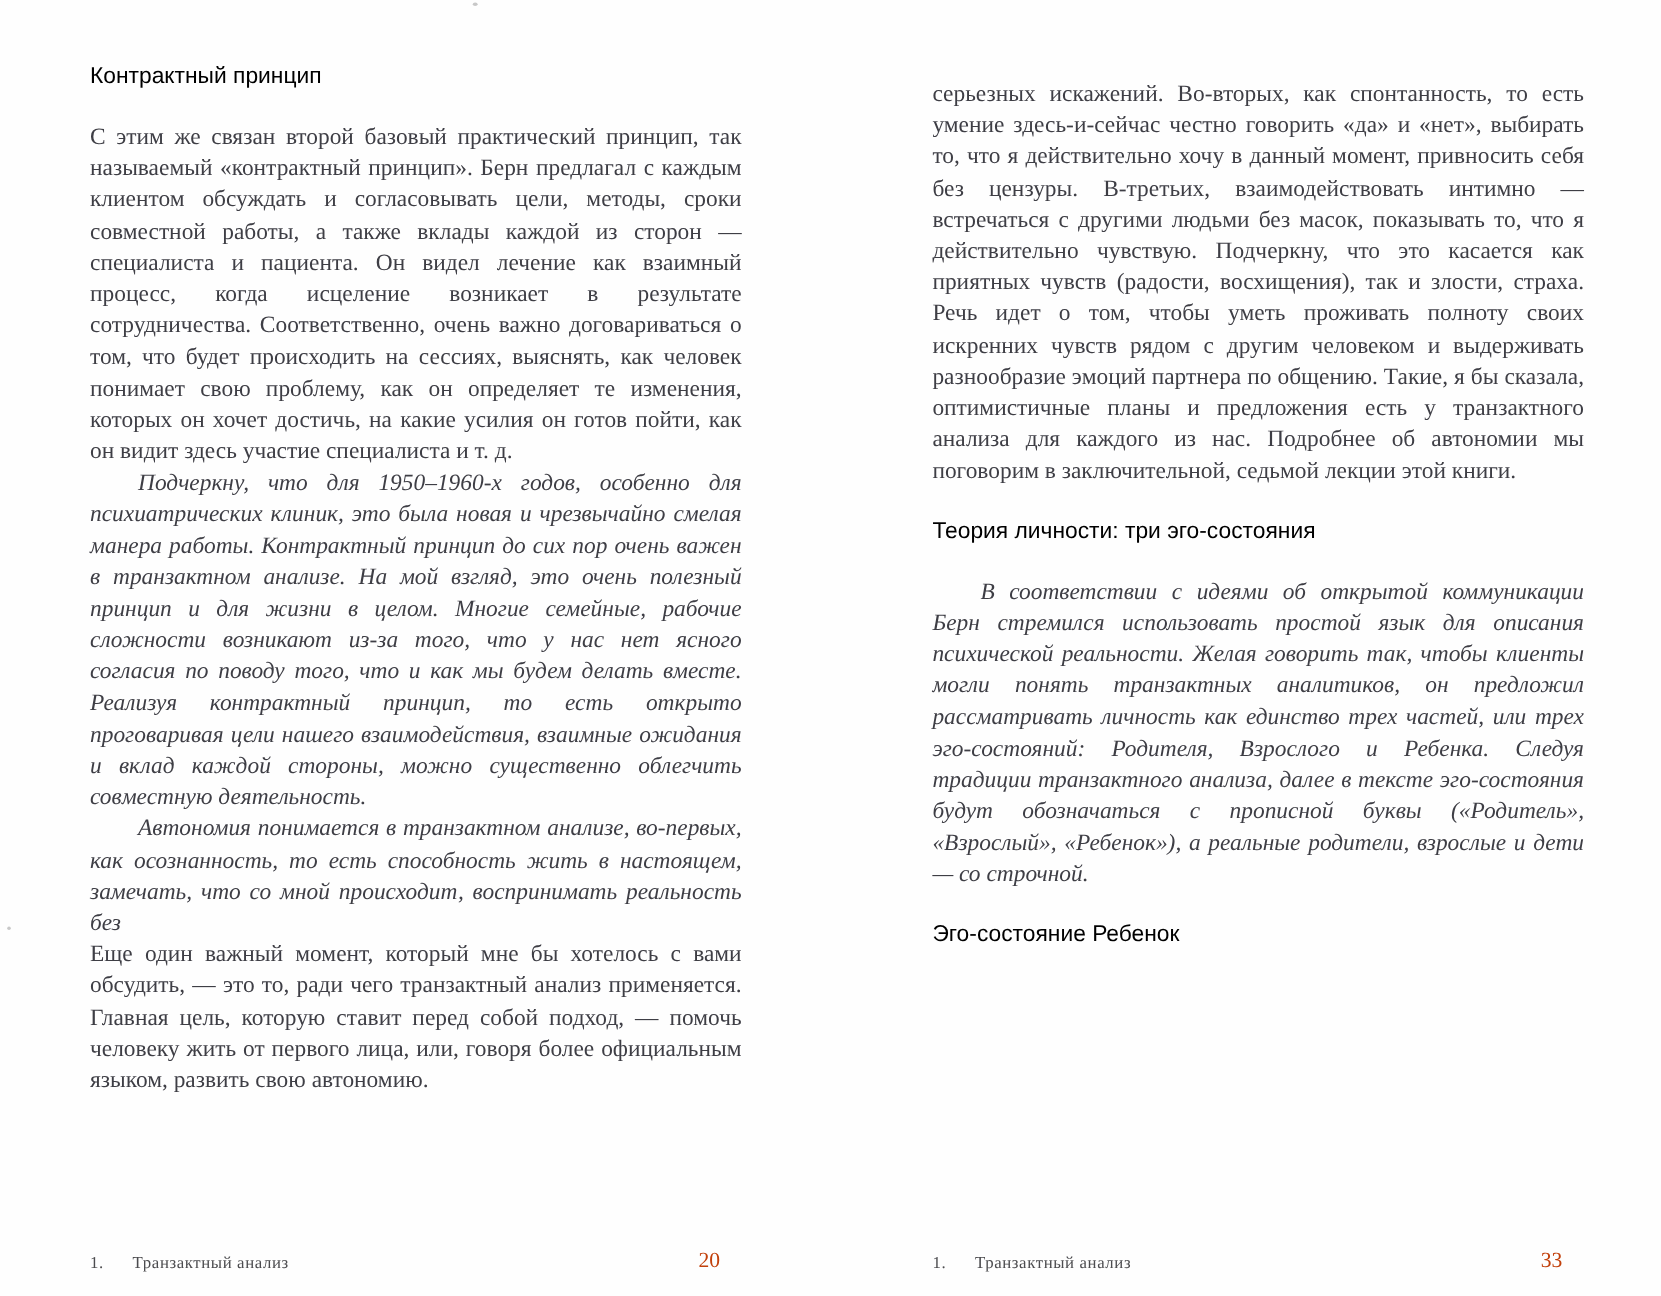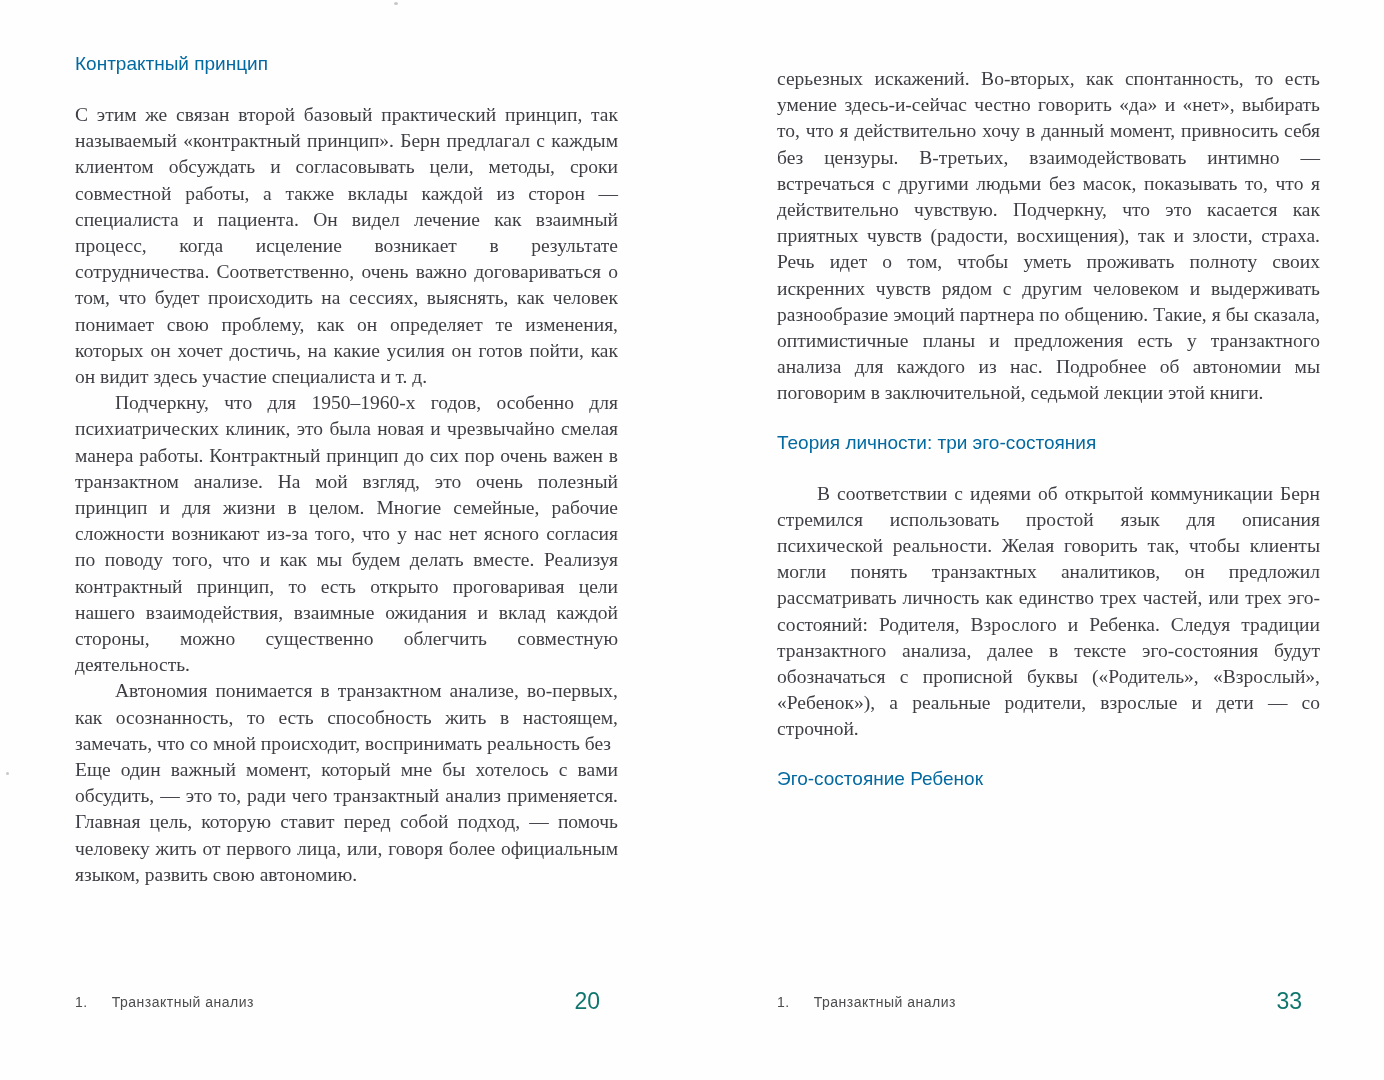--- a/index.html
+++ b/index.html
@@ -30,60 +30,61 @@
     line-height: 26.2px;
     text-align: justify;
   }
   .page-column.left  .page-body { padding-top: 52px; }
   .page-column.right .page-body { padding-top: 66px; }
 
   .section-heading {
     font-family: "Liberation Sans", sans-serif;
     font-size: 19px;
     font-weight: 400;
-    color: #0369a1;
+    color: #000000;
     line-height: 23px;
     margin: 0 0 27px 0;
     text-align: left;
   }
   .section-heading.mid {
     margin-top: 24px;
   }
   p.para {
     margin: 0;
   }
   p.para.indent {
     text-indent: 40px;
+    font-style: italic;
   }
 
   .page-footer {
     position: absolute;
     left: 0;
     right: 0;
-    top: 988px;
+    top: 1040px;
     height: 30px;
-    font-family: Liberation Sans, sans-serif;
+    font-family: Liberation Serif, serif;
     color: #4c4c4f;
   }
   .footer-chapter {
     position: absolute;
     left: 0;
     top: 6px;
     font-size: 14px;
     letter-spacing: 0.5px;
   }
   .footer-chapter .chapter-title {
     margin-left: 24px;
   }
   .footer-pagenum {
     position: absolute;
     right: 18px;
     top: 0;
-    font-size: 23px;
-    color: #0f766e;
+    font-size: 18px;
+    color: #c2410c;
   }
 
   .scan-dot {
     position: absolute;
     border-radius: 50%;
     background: #9a9a9a;
     opacity: 0.55;
   }
   .scan-dot.top    { left: 394px; top: 2px;  width: 4px; height: 3px; }
   .scan-dot.middle { left: 6px;  top: 772px; width: 3px; height: 3px; }

